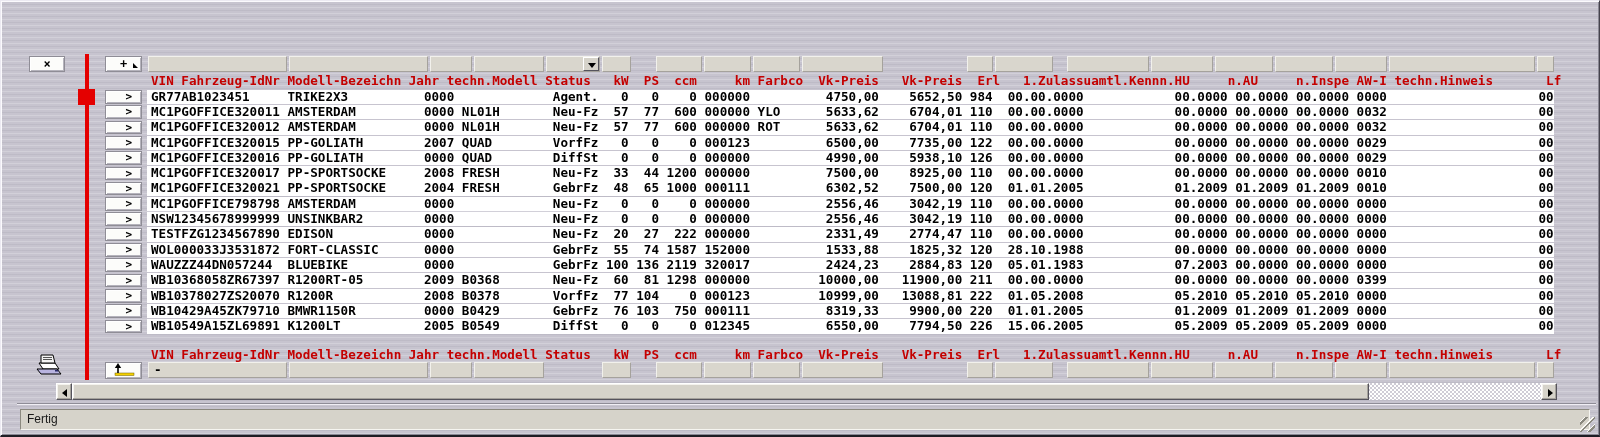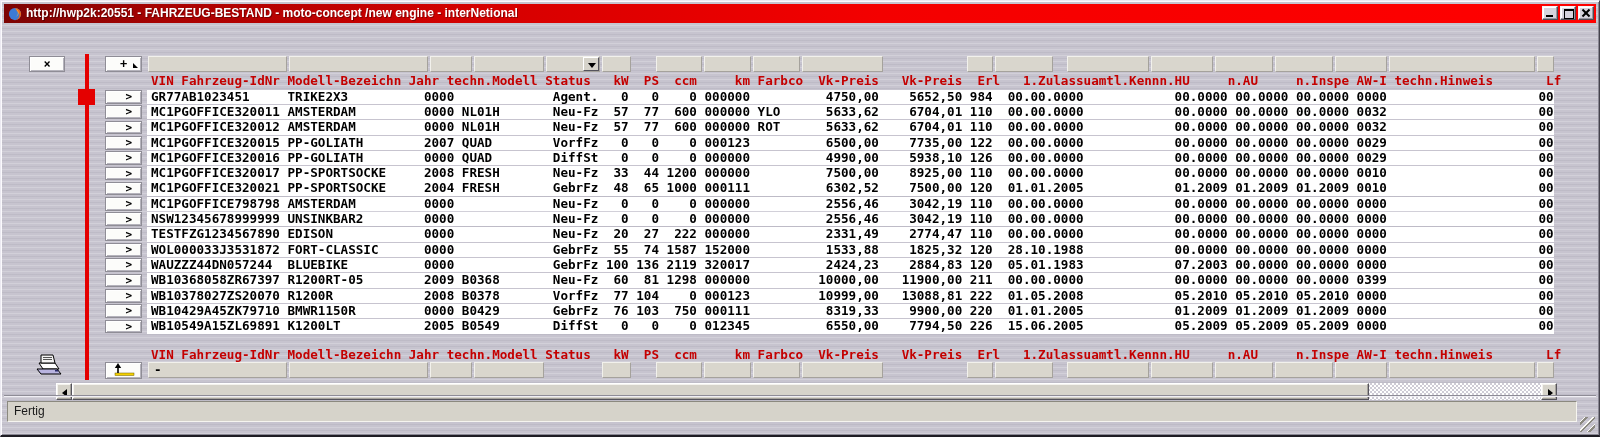--- a/index.html
+++ b/index.html
@@ -118,49 +118,36 @@
     box-shadow: inset -1px -1px 0 #a5a29c, inset 1px 1px 0 #f4f2ee; }
   .sb-btn::after { content:""; position:absolute; top:5px; width:0; height:0;
     border-top:4px solid transparent; border-bottom:4px solid transparent; }
   #sb-left { left:0; } #sb-left::after { left:5px; border-right:5px solid #000; }
   #sb-right { right:0; } #sb-right::after { left:6px; border-left:5px solid #000; }
   #sb-thumb { position:absolute; left:16px; top:0; width:1297px; height:17px; background:#d6d3ca;
     border:1px solid; border-color:#ffffff #55535c #55535c #ffffff;
     box-shadow: inset -1px -1px 0 #a5a29c, inset 1px 1px 0 #f4f2ee; }
 
   
-  #statusbar { position:absolute; left:3px; right:3px; bottom:2px; height:38px;
+  #statusbar { position:absolute; left:16px; right:3px; bottom:2px; height:30px;
     border-top:1px solid #8e8c96; box-shadow:0 1px 0 #f0eef4 inset; }
   #status-field { position:absolute; left:3px; top:5px; width:1570px; height:21px;
     background:#d6d3ca; border:1px solid; border-color:#8b897f #f6f5f0 #f6f5f0 #8b897f;
     font:12px/19px "Liberation Sans", sans-serif; color:#1a1a1a; padding-left:6px; }
   #resize-grip { position:absolute; right:1px; bottom:1px; width:15px; height:15px;
     background:
       repeating-linear-gradient(135deg,
         transparent 0 3px, #fbfaf6 3px 4px, #8b8980 4px 6px);
   }
 </style>
 </head>
 <body>
 
 <div id="window">
 
-  <div id="titlebar">
-    <svg class="app-icon" viewBox="0 0 16 16">
-      <circle cx="8" cy="8" r="7" fill="#3c7bd6"></circle>
-      <path fill="#e8641b" d="M8 1a7 7 0 0 1 7 7 7 7 0 0 1-6.5 6.98C11.3 13.9 13 11.6 13 8.9c0-1.1-.3-2.1-.9-2.9.1.5.05 1-.15 1.4-.25-1.3-.95-2.4-1.95-3.1C9.4 3.1 8.8 1.9 8 1z"></path>
-      <path fill="#ffb13b" d="M8.2 2.2c1.6.7 2.8 2.2 3 4 .2 1.9-.6 3.7-2 4.8 2-.7 3.3-2.6 3.2-4.7-.1-2.2-1.9-4-4.2-4.1z" opacity=".7"></path>
-    </svg>
-    <span id="title-text">http://hwp2k:20551 - FAHRZEUG-BESTAND - moto-concept /new engine - interNetional</span>
-    <span id="winbtns">
-      <span class="winbtn min"></span>
-      <span class="winbtn max"></span>
-      <span class="winbtn close"></span>
-    </span>
-  </div>
 
   <button id="btn-grid-close" class="toolbtn">×</button>
 
   <button id="btn-add" class="toolbtn"><span>+</span><span class="corner-tri"></span></button>
 
   <div id="red-line"></div>
   <div id="red-handle"></div>
 
   <div id="filter-row">
       <div class="fbox" style="left: 147px; top: 55px; width: 139px;"></div>

